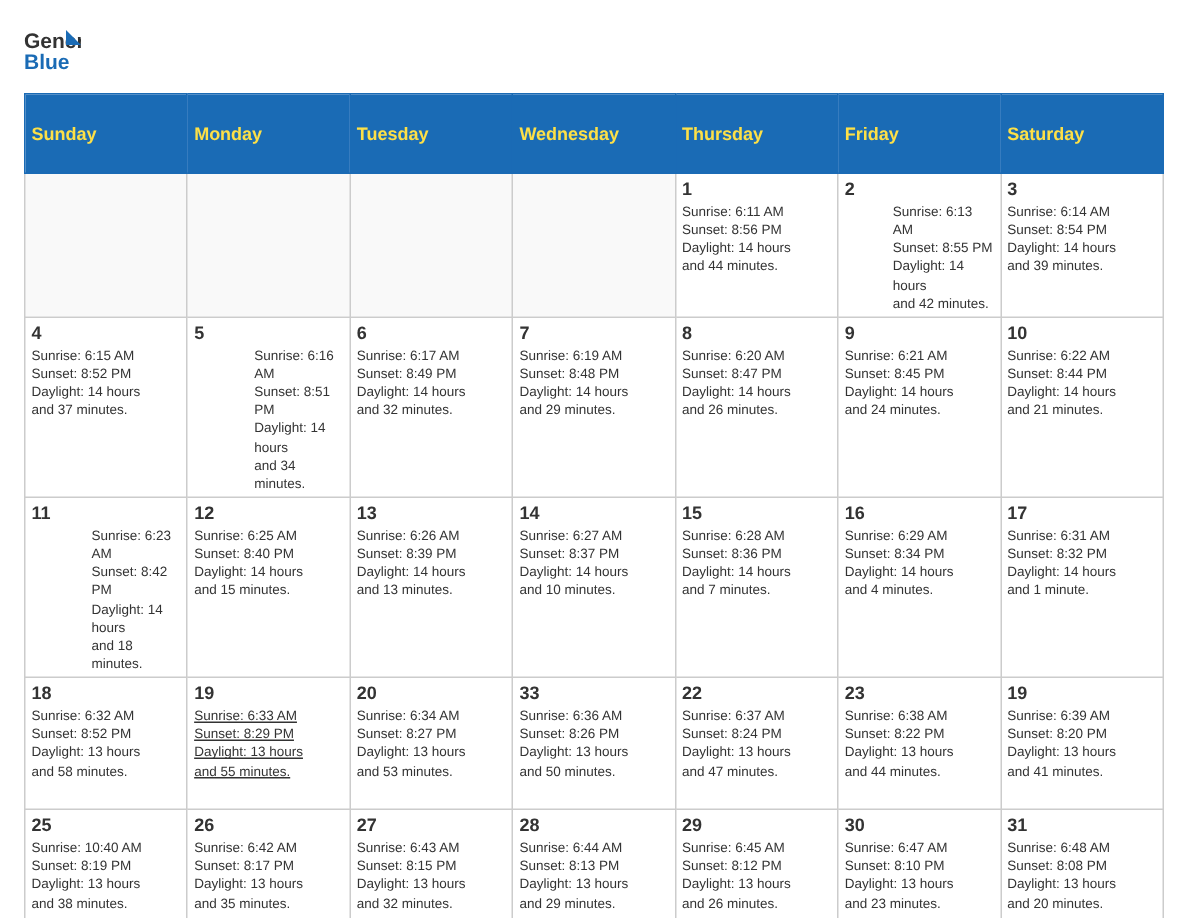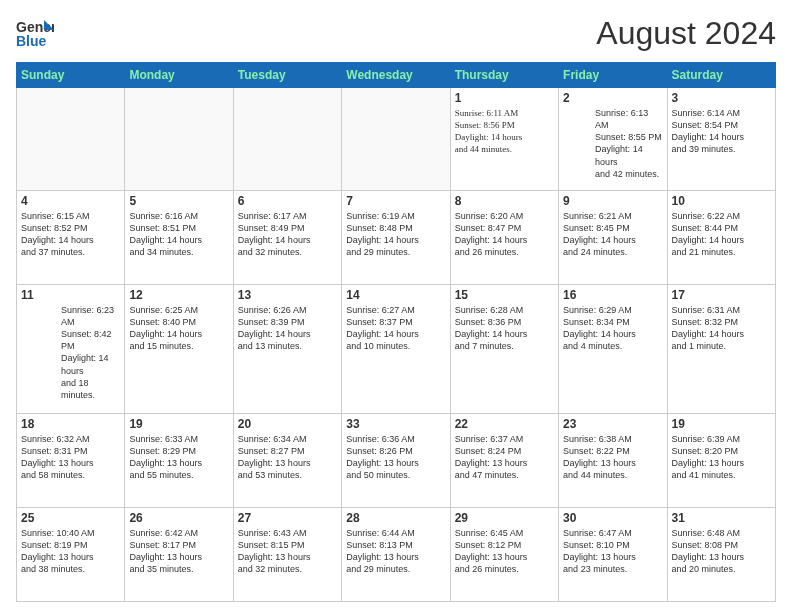--- a/index.html
+++ b/index.html
@@ -44,24 +44,24 @@
     }
     .calendar {
       flex: 1;
       border: 1px solid #ccc;
       border-collapse: collapse;
       width: 100%;
       table-layout: fixed;
     }
     .calendar th {
       background-color: #1a6bb5;
-      color: #86efac;
+      color: #fde047;
       font-size: 12px;
       font-weight: bold;
-      padding: 5px 4px;
+      padding: 19px 4px;
       border: 1px solid #1a6bb5;
       text-align: left;
     }
     .calendar td {
       border: 1px solid #ccc;
       vertical-align: top;
       padding: 3px 4px;
       font-size: 9.5px;
       color: #333;
       background: #fff;
@@ -93,21 +93,20 @@
 <div class="page">
   <div class="header">
     <div class="logo">
         <svg width="38" height="38" viewBox="0 0 38 38">
           <text x="0" y="16" font-size="14" font-weight="bold" fill="#333" font-family="Arial, sans-serif">General</text>
           <text x="0" y="30" font-size="14" font-weight="bold" fill="#1a6bb5" font-family="Arial, sans-serif">Blue</text>
           <polygon points="28,4 38,14 28,14" fill="#1a6bb5"></polygon>
         </svg>
       </div>
     <div class="title-block">
-      <div class="main-title">August 2024</div>
     </div>
   </div>
 
   <table class="calendar">
     <thead>
       <tr>
 
       <th>Sunday</th>
           <th>Monday</th>
           <th>Tuesday</th>
@@ -118,21 +117,21 @@
         </tr>
     </thead>
     <tbody id="calendar-body">
     <tr>
           <td class="empty"></td>
           <td class="empty"></td>
           <td class="empty"></td>
           <td class="empty"></td>
           <td>
             <span class="day-number">1</span>
-            <div class="day-info" style="white-space: pre-line; font-family: Liberation Serif, serif;">Sunrise: 6:11 AM
+            <div class="day-info" style="white-space: pre-line;">Sunrise: 6:11 AM
 Sunset: 8:56 PM
 Daylight: 14 hours
 and 44 minutes.</div>
           </td>
           <td>
             <span class="day-number">2</span>
             <div class="day-info" style="white-space: pre-line; margin-left: 32px;">Sunrise: 6:13 AM
 Sunset: 8:55 PM
 Daylight: 14 hours
 and 42 minutes.</div>
@@ -148,21 +147,21 @@
         <tr>
           <td>
             <span class="day-number">4</span>
             <div class="day-info" style="white-space: pre-line;">Sunrise: 6:15 AM
 Sunset: 8:52 PM
 Daylight: 14 hours
 and 37 minutes.</div>
           </td>
           <td>
             <span class="day-number">5</span>
-            <div class="day-info" style="white-space: pre-line;">Sunrise: 6:16 AM
+            <div class="day-info" style="white-space: pre-line; margin-left: 40px;">Sunrise: 6:16 AM
 Sunset: 8:51 PM
 Daylight: 14 hours
 and 34 minutes.</div>
           </td>
           <td>
             <span class="day-number">6</span>
             <div class="day-info" style="white-space: pre-line;">Sunrise: 6:17 AM
 Sunset: 8:49 PM
 Daylight: 14 hours
 and 32 minutes.</div>
@@ -244,27 +243,27 @@
             <div class="day-info" style="white-space: pre-line;">Sunrise: 6:31 AM
 Sunset: 8:32 PM
 Daylight: 14 hours
 and 1 minute.</div>
           </td>
         </tr>
         <tr>
           <td>
             <span class="day-number">18</span>
             <div class="day-info" style="white-space: pre-line;">Sunrise: 6:32 AM
-Sunset: 8:31 PM
+Sunset: 8:52 PM
 Daylight: 13 hours
 and 58 minutes.</div>
           </td>
           <td>
             <span class="day-number">19</span>
-            <div class="day-info" style="white-space: pre-line;">Sunrise: 6:33 AM
+            <div class="day-info" style="white-space: pre-line; text-decoration: underline;">Sunrise: 6:33 AM
 Sunset: 8:29 PM
 Daylight: 13 hours
 and 55 minutes.</div>
           </td>
           <td>
             <span class="day-number">20</span>
             <div class="day-info" style="white-space: pre-line;">Sunrise: 6:34 AM
 Sunset: 8:27 PM
 Daylight: 13 hours
 and 53 minutes.</div>

